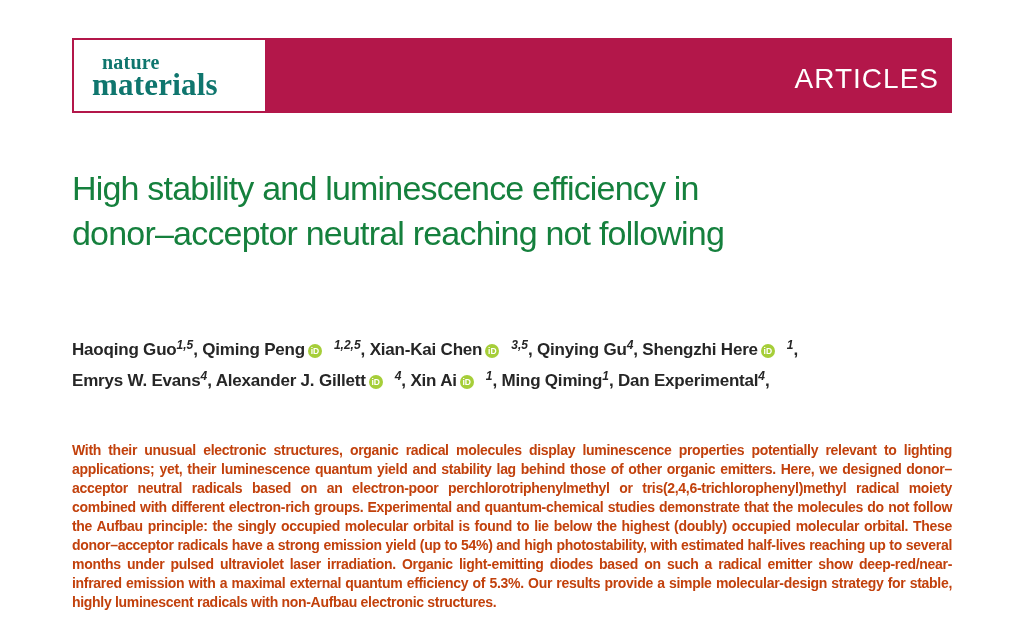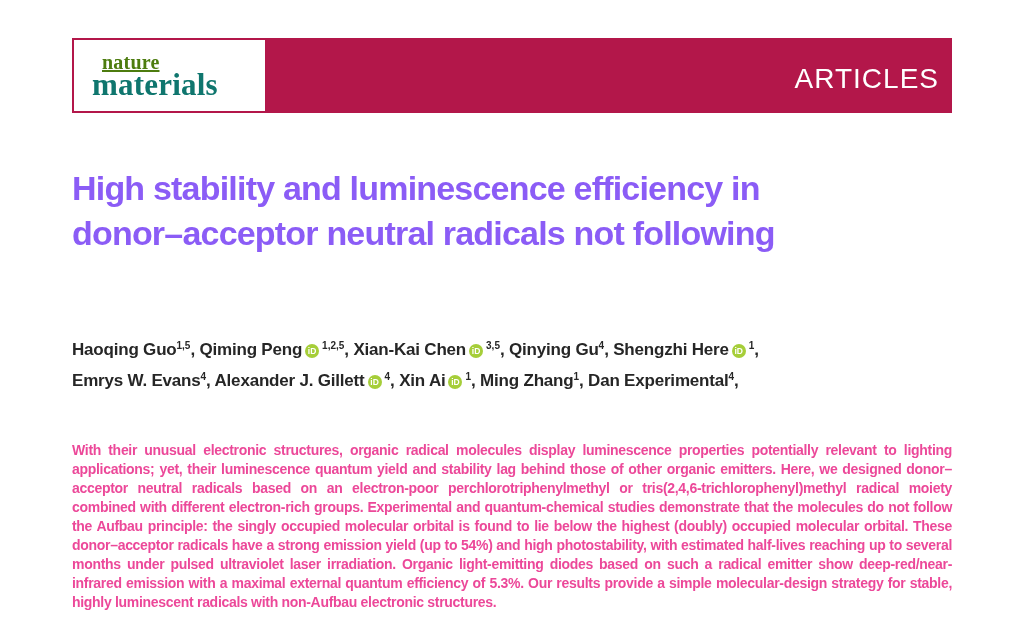--- a/index.html
+++ b/index.html
@@ -14,88 +14,87 @@
     display:flex;
   }
   .logo-box {
     width:195px; height:100%; background:#ffffff;
     border:2px solid #b3174a;
     display:flex; flex-direction:column; justify-content:center;
     padding-left:18px;
   }
   .logo-nature {
     font-family:"Liberation Serif", serif; font-weight:700;
-    font-size:20px; line-height:17px; color:#4d7c0f; margin-left:10px;
+    font-size:20px; line-height:17px; color:#0f766e; margin-left:10px;
     letter-spacing:0.2px;
-    text-decoration:underline;
   }
   .logo-materials {
     font-family:"Liberation Serif", serif; font-weight:700;
     font-size:31px; line-height:27px; color:#0f766e; letter-spacing:0.2px;
   }
   .banner-right {
     flex:1; background:#b3174a; color:#ffffff;
     display:flex; flex-direction:column; align-items:flex-end; justify-content:center;
     padding-right:13px; padding-top:6px;
   }
   .articles-label {
     font-size:28px; font-weight:400; letter-spacing:1px; line-height:32px;
   }
   .doi-link {
     font-size:13.5px; font-weight:700; line-height:20px; letter-spacing:0.1px;
   }
   
   .title-block {
     position:absolute; left:72px; top:166px; width:900px;
-    color:#8b5cf6; font-weight:700; font-size:34px; line-height:45px;
+    color:#15803d; font-weight:400; font-size:34px; line-height:45px;
     letter-spacing:-0.8px; white-space:nowrap;
   }
   
   .authors-block {
     position:absolute; left:72px; top:334px; width:900px;
     color:#262626; font-weight:700; font-size:17px; line-height:31px;
     letter-spacing:-0.2px; white-space:nowrap;
   }
   .authors-block sup {
-    font-size:10px; position:relative; top:-6px; letter-spacing:0;
-    line-height:0; vertical-align:baseline;
+    font-size:12px; position:relative; top:-6px; letter-spacing:0;
+    line-height:0; vertical-align:baseline;font-style:italic;
   }
   .orcid {
     display:inline-block; width:14px; height:14px; border-radius:50%;
     background:#a6ce39; color:#ffffff; font-size:8.5px; font-weight:700;
     text-align:center; line-height:14px; vertical-align:1px;
-    margin:0 3px 0 3px; letter-spacing:0; font-style:normal;
+    margin:0 12px 0 3px; letter-spacing:0; font-style:normal;
   }
   
   .abstract-block {
     position:absolute; left:72px; top:441px; width:880px;
-    color:#ec4899; font-weight:700; font-size:14px; line-height:19px;
+    color:#c2410c; font-weight:700; font-size:14px; line-height:19px;
     letter-spacing:-0.3px; text-align:justify;
   }
 </style>
 </head>
 <body>
 
 <div class="page">
 
   <div class="banner">
     <div class="logo-box">
       <div class="logo-nature">nature</div>
       <div class="logo-materials">materials</div>
     </div>
     <div class="banner-right">
       <div class="articles-label">ARTICLES</div>
     </div>
   </div>
 
   <div class="title-block">
     <div>High stability and luminescence efficiency in</div>
-    <div>donor–acceptor neutral radicals not following</div>
+    <div>donor–acceptor neutral reaching not following</div>
   </div>
 
   <div class="authors-block">
     <div><span>Haoqing Guo</span><sup>1,5</sup><span>, Qiming Peng</span><span class="orcid">iD</span><sup>1,2,5</sup><span>, Xian-Kai Chen</span><span class="orcid">iD</span><sup>3,5</sup><span>, Qinying Gu</span><sup>4</sup><span>, Shengzhi Here</span><span class="orcid">iD</span><sup>1</sup><span>,</span></div>
-    <div><span>Emrys W. Evans</span><sup>4</sup><span>, Alexander J. Gillett</span><span class="orcid">iD</span><sup>4</sup><span>, Xin Ai</span><span class="orcid">iD</span><sup>1</sup><span>, Ming Zhang</span><sup>1</sup><span>, Dan Experimental</span><sup>4</sup><span>,</span></div>
+    <div><span>Emrys W. Evans</span><sup>4</sup><span>, Alexander J. Gillett</span><span class="orcid">iD</span><sup>4</sup><span>, Xin Ai</span><span class="orcid">iD</span><sup>1</sup><span>, Ming Qiming</span><sup>1</sup><span>, Dan Experimental</span><sup>4</sup><span>,</span></div>
   </div>
 
   <p class="abstract-block">With their unusual electronic structures, organic radical molecules display luminescence properties potentially relevant to lighting applications; yet, their luminescence quantum yield and stability lag behind those of other organic emitters. Here, we designed donor–acceptor neutral radicals based on an electron-poor perchlorotriphenylmethyl or tris(2,4,6-trichlorophenyl)methyl radical moiety combined with different electron-rich groups. Experimental and quantum-chemical studies demonstrate that the molecules do not follow the Aufbau principle: the singly occupied molecular orbital is found to lie below the highest (doubly) occupied molecular orbital. These donor–acceptor radicals have a strong emission yield (up to 54%) and high photostability, with estimated half-lives reaching up to several months under pulsed ultraviolet laser irradiation. Organic light-emitting diodes based on such a radical emitter show deep-red/near-infrared emission with a maximal external quantum efficiency of 5.3%. Our results provide a simple molecular-design strategy for stable, highly luminescent radicals with non-Aufbau electronic structures.</p>
 
 </div>
 
 </body></html>

